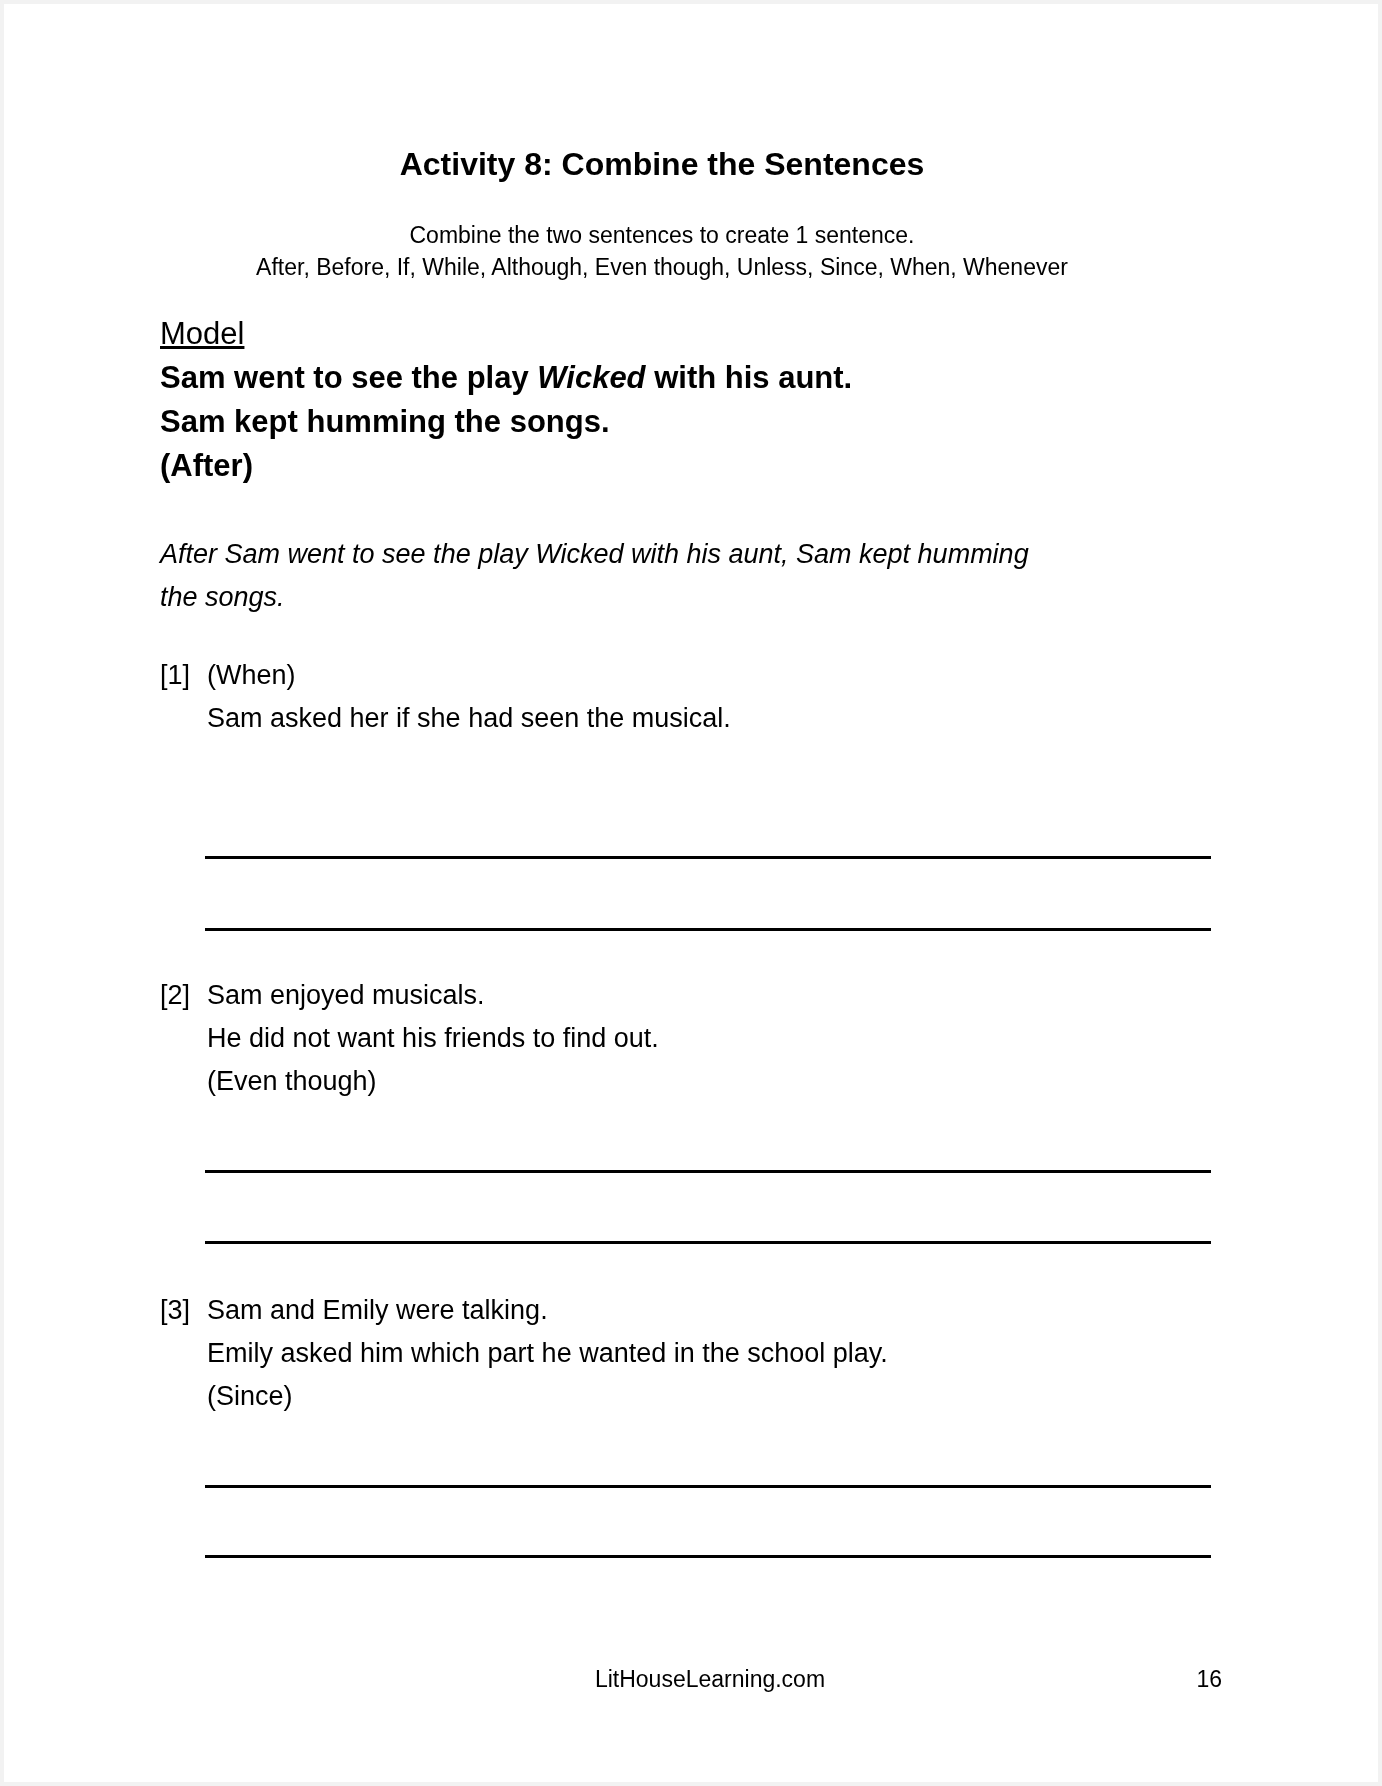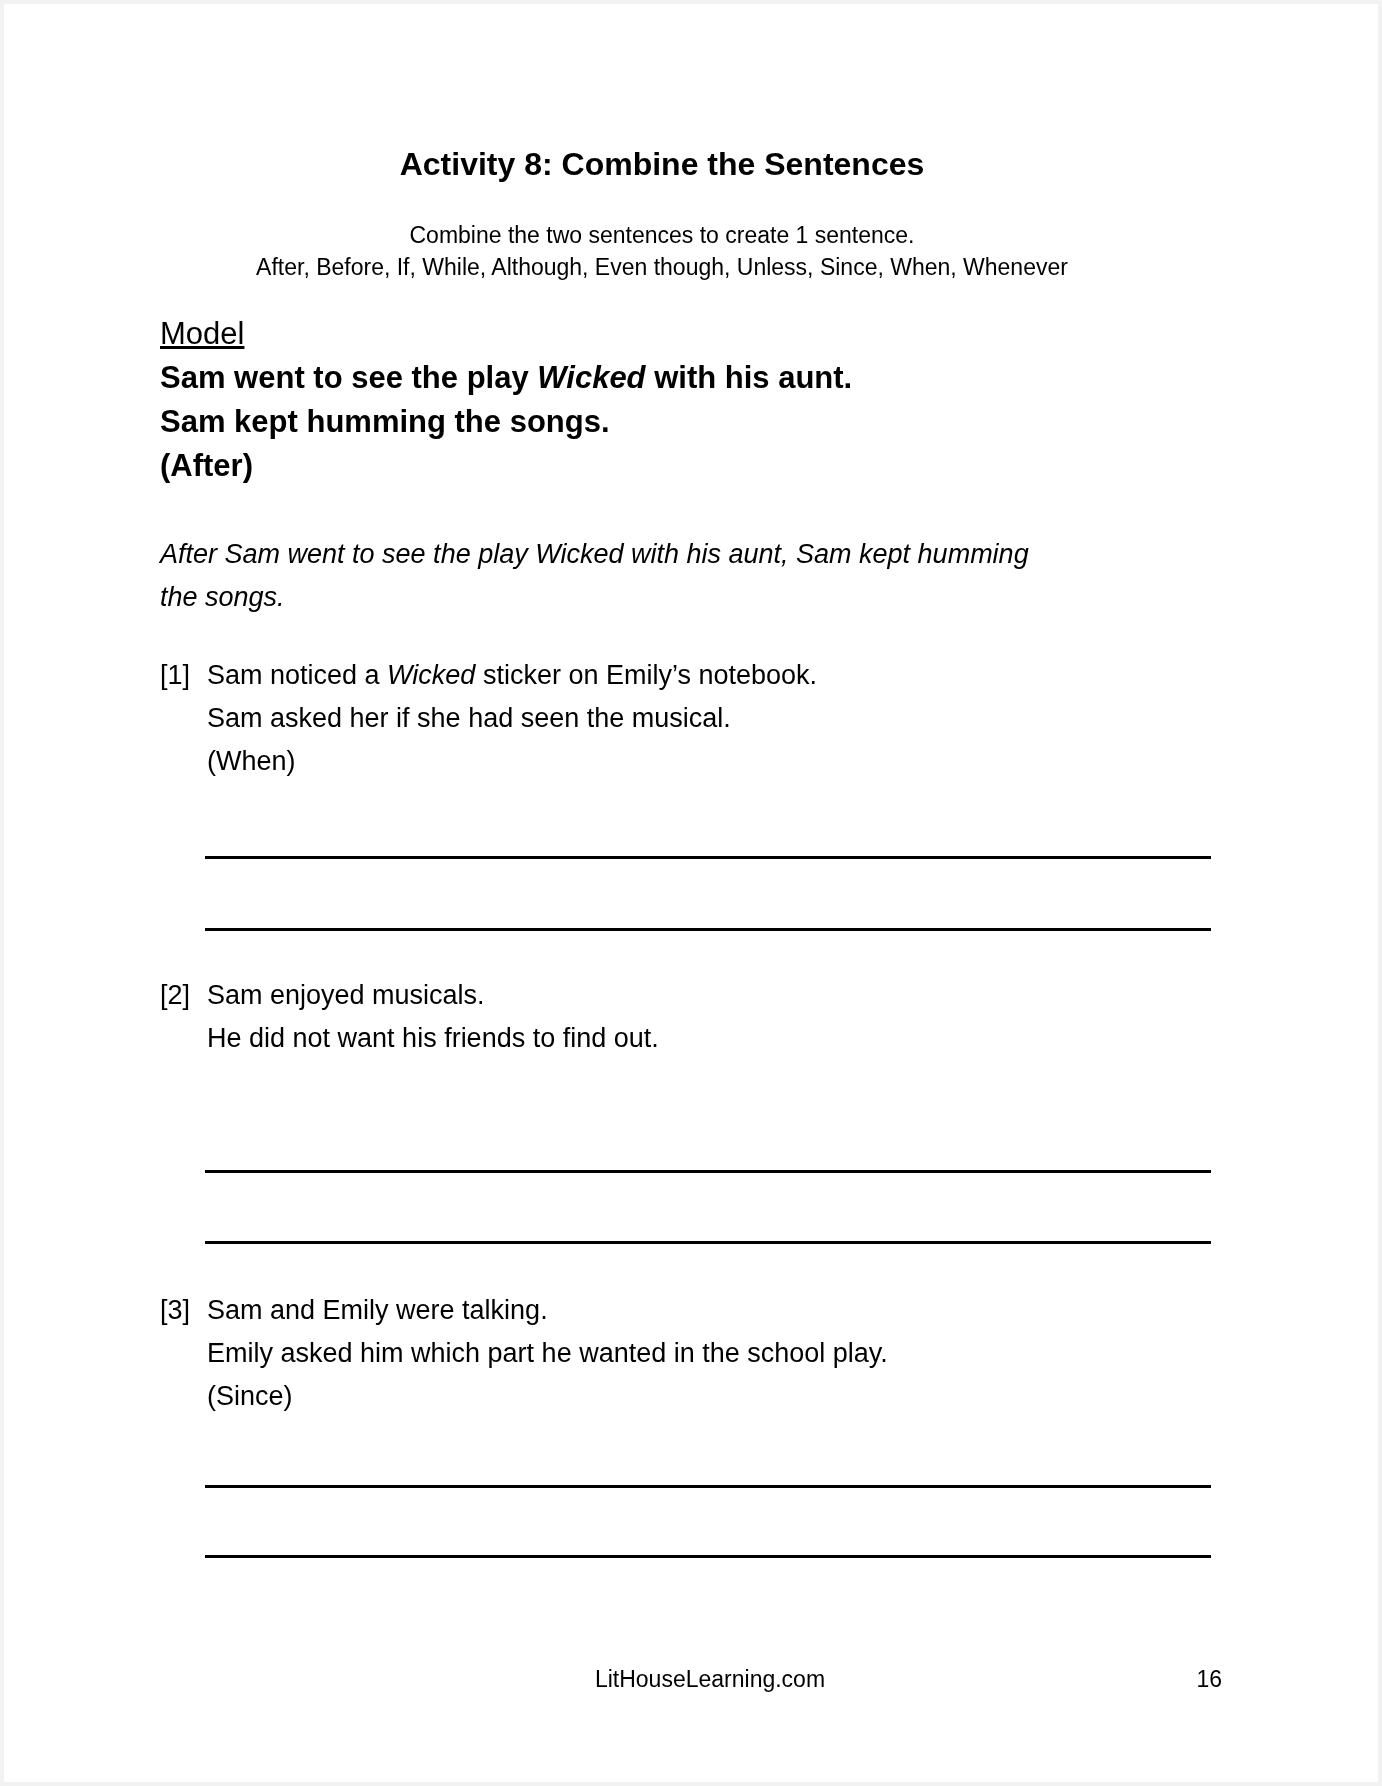--- a/index.html
+++ b/index.html
@@ -106,34 +106,34 @@
   </div>
 
   <div class="model-answer">
     <div>After Sam went to see the play Wicked with his aunt, Sam kept humming</div>
     <div>the songs.</div>
   </div>
 
   <div class="item" id="item-1">
     <span class="num">[1]</span>
     <div class="body">
-      <div><span>Sam noticed a </span><span class="it">Wicked</span><span> sticker on Emily’s notebook.</span></div>
+      <div>(When)</div>
       <div>Sam asked her if she had seen the musical.</div>
-      <div>(When)</div>
     </div>
   </div>
 
   <div class="blank" id="blank-1a"></div>
   <div class="blank" id="blank-1b"></div>
 
   <div class="item" id="item-2">
     <span class="num">[2]</span>
     <div class="body">
       <div>Sam enjoyed musicals.</div>
       <div>He did not want his friends to find out.</div>
+      <div>(Even though)</div>
     </div>
   </div>
 
   <div class="blank" id="blank-2a"></div>
   <div class="blank" id="blank-2b"></div>
 
   <div class="item" id="item-3">
     <span class="num">[3]</span>
     <div class="body">
       <div>Sam and Emily were talking.</div>

